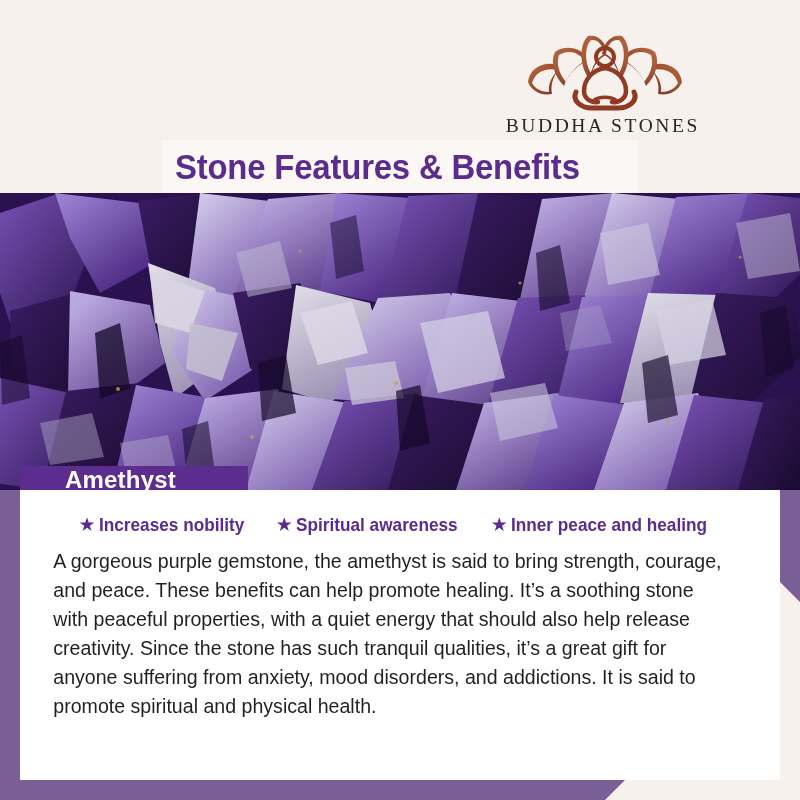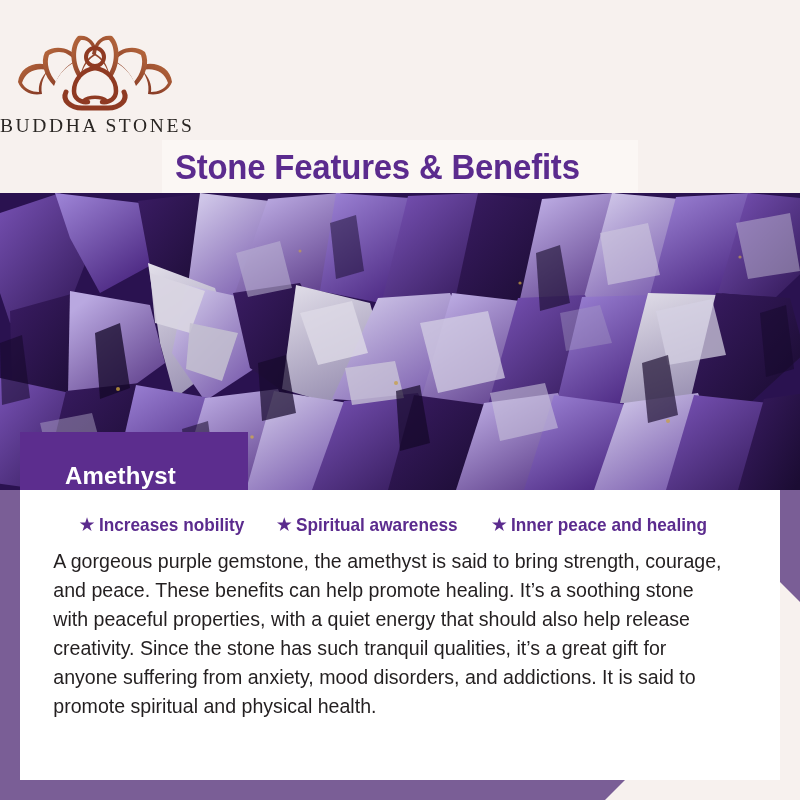--- a/index.html
+++ b/index.html
@@ -34,21 +34,21 @@
     clip-path:polygon(0 0, 100% 0, calc(100% - 20px) 100%, 0 100%);
   }
 
   
   .header{
     position:absolute;top:0;left:0;width:800px;height:193px;
     background:#f7f1ee;
   }
   .logo-wrap{
     position:absolute;top:22px;left:0;width:700px;
-    display:flex;flex-direction:column;align-items:flex-start;
+    display:flex;flex-direction:column;align-items:flex-end;
   }
   .logo-mark{width:190px;height:92px;display:block;}
   .logo-word{
     margin-top:1px;
     font-family:"Liberation Serif", serif;
     font-size:19.5px;
     letter-spacing:2.6px;
     color:#2a2623;
     font-weight:400;
   }
@@ -73,23 +73,23 @@
   .hero{
     position:absolute;top:193px;left:0;width:800px;height:297px;
     overflow:hidden;
     background:#2b1350;
   }
   .hero svg{display:block;width:800px;height:297px;}
 
   
   .stone-label{
     position:absolute;left:20px;bottom:0;
-    width:228px;height:58px;
+    width:228px;height:24px;
     background:#5c2d8e;
-    display:flex;align-items:flex-end;
+    display:flex;align-items:flex-start;
   }
   .stone-label span{
     margin-left:45px;
     color:#ffffff;
     font-family:"Liberation Sans Narrow","Liberation Sans",sans-serif;
     font-weight:bold;
     font-size:24px;
     letter-spacing:0.2px;
   }
 

